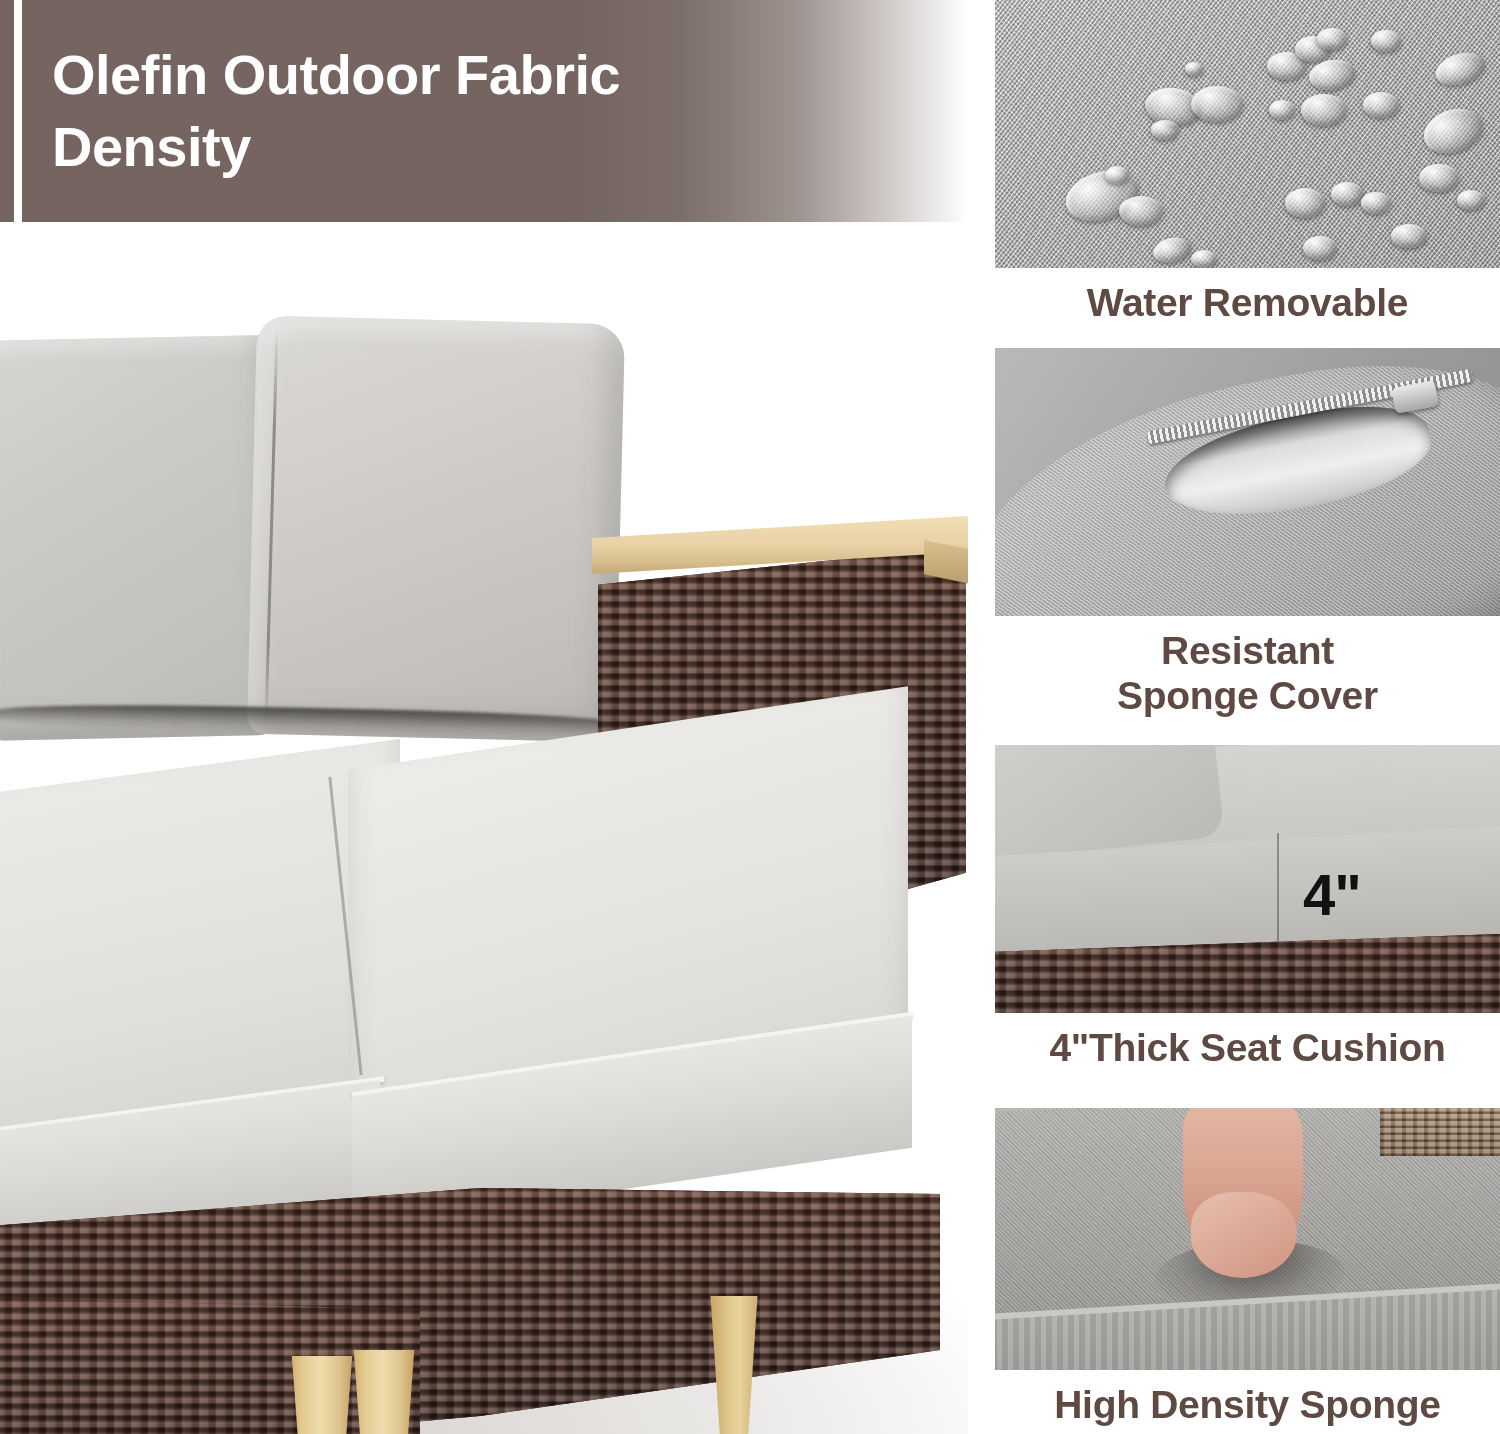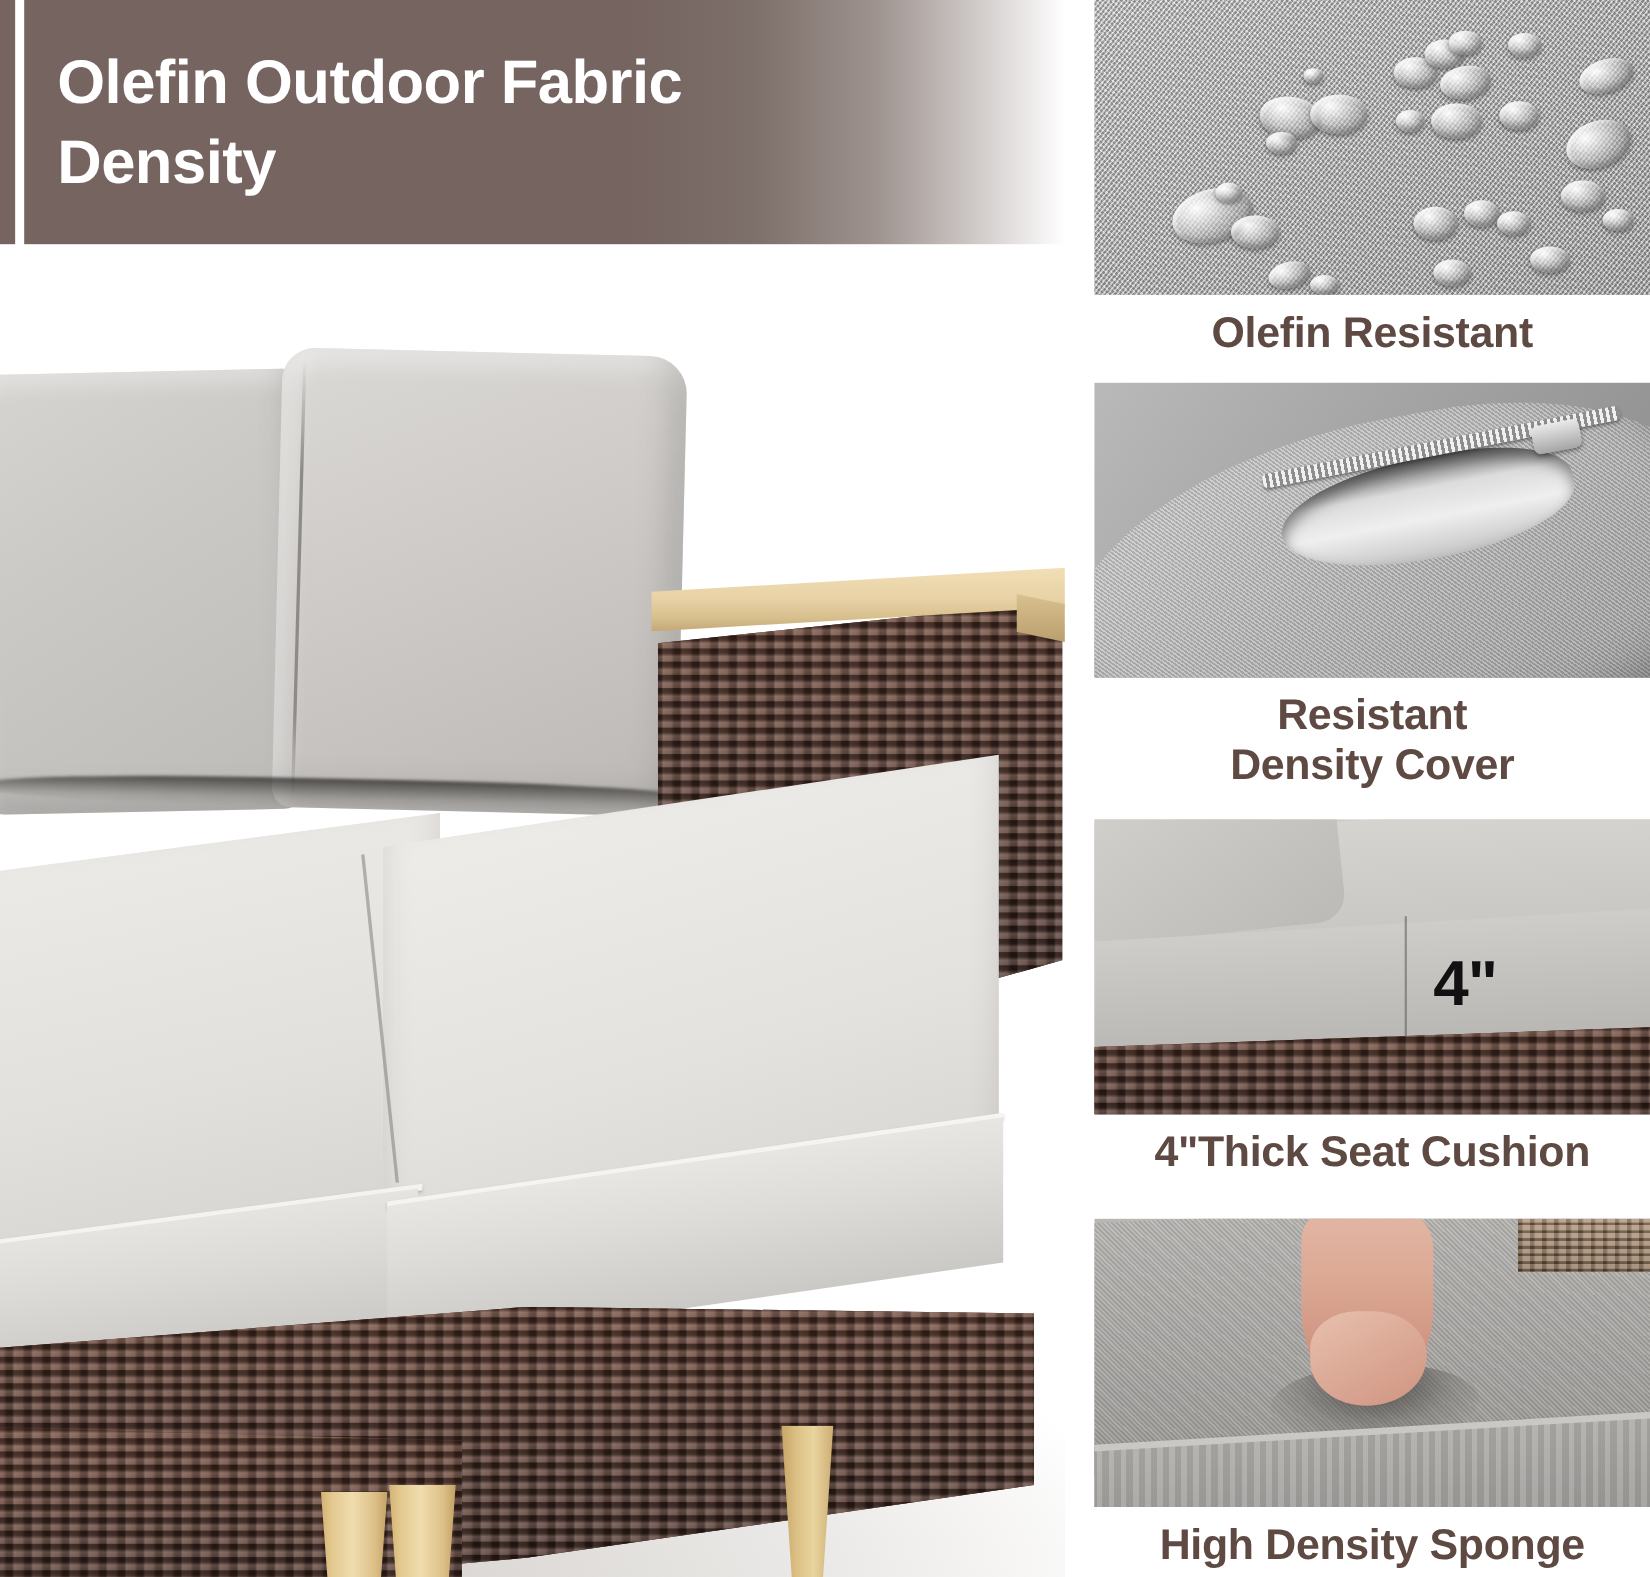--- a/index.html
+++ b/index.html
@@ -392,34 +392,34 @@
       <div class="drop" style="left:366px;top:192px;width:30px;height:22px;"></div>
       <div class="drop" style="left:424px;top:164px;width:40px;height:28px;"></div>
       <div class="drop" style="left:396px;top:224px;width:36px;height:24px;"></div>
       <div class="drop" style="left:308px;top:236px;width:34px;height:24px;"></div>
       <div class="drop" style="left:158px;top:238px;width:38px;height:24px;transform:rotate(-14deg);"></div>
       <div class="drop" style="left:196px;top:250px;width:26px;height:18px;"></div>
       <div class="drop" style="left:110px;top:166px;width:24px;height:18px;"></div>
       <div class="drop" style="left:190px;top:62px;width:18px;height:14px;"></div>
       <div class="drop" style="left:462px;top:190px;width:28px;height:20px;"></div>
     </div>
-    <div class="feature-caption">Olefin Resistant</div>
+    <div class="feature-caption">Water Removable</div>
   </div>
 
   <div class="feature f2">
     <div class="feature-photo">
       <div class="cc-bg"></div>
       <div class="cc-body"></div>
       <div class="cc-opening"></div>
       <div class="cc-zip"></div>
       <div class="cc-slider"></div>
     </div>
     <div class="feature-caption">
       <div>Resistant</div>
-      <div>Density Cover</div>
+      <div>Sponge Cover</div>
     </div>
   </div>
 
   <div class="feature f3">
     <div class="feature-photo">
       <div class="p3-cushion-top"></div>
       <div class="p3-back-pillow"></div>
       <div class="p3-seat-side"></div>
       <div class="p3-seam"></div>
       <div class="p3-wicker wicker"></div>

